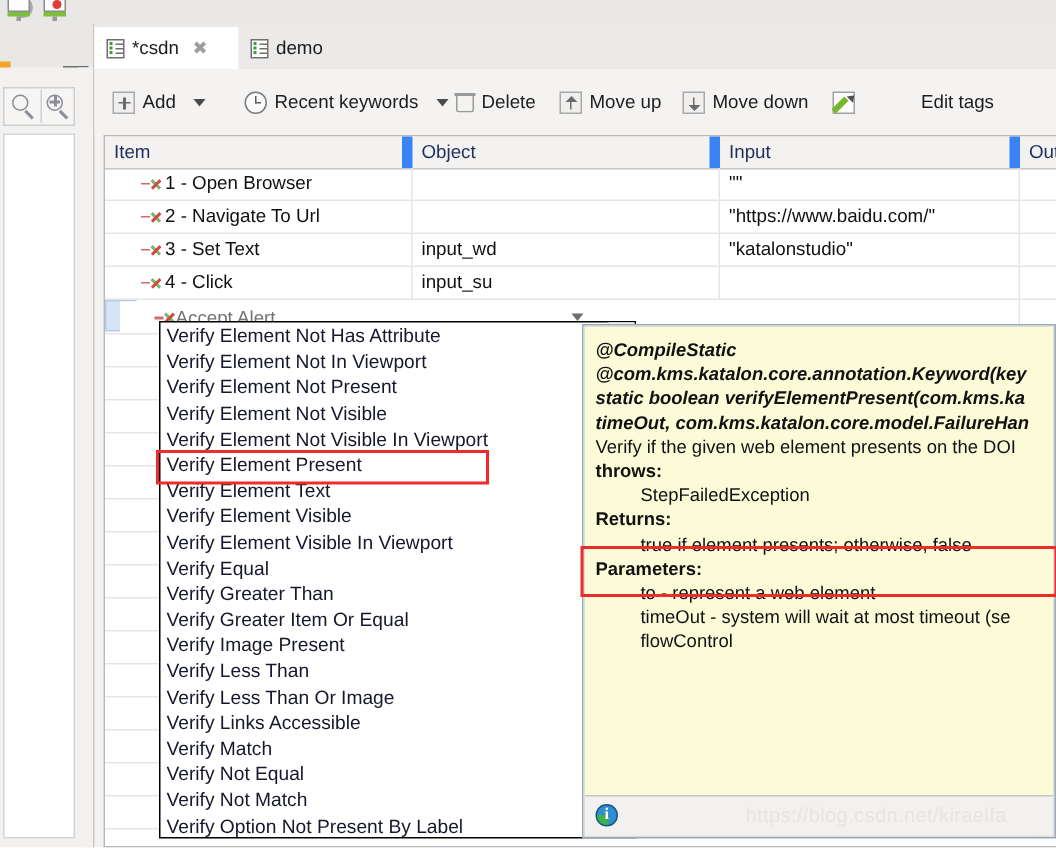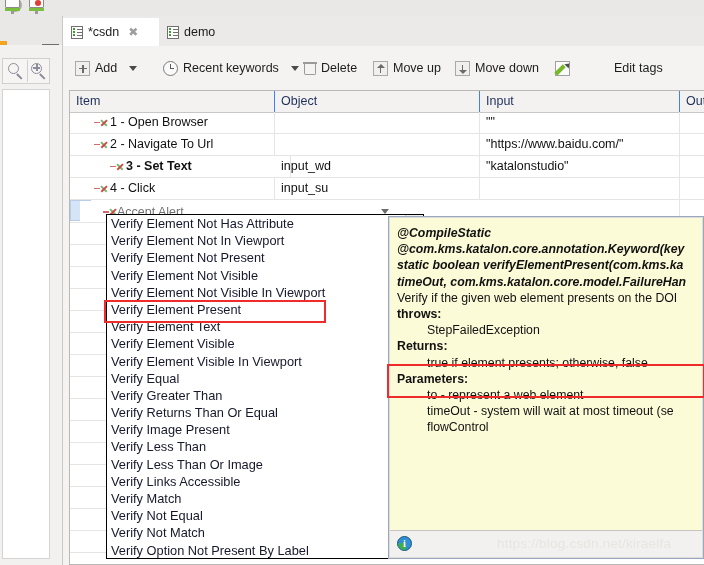--- a/index.html
+++ b/index.html
@@ -212,21 +212,21 @@
     position:absolute; left:6px; top:74px; width:636px; height:475px;
     background:#ffffff; border:1px solid #b9b8b7; box-sizing:border-box;
   }
   .thead {
     position:absolute; left:0; top:0; width:634px; height:21px;
     background:#f3f2f1; border-bottom:1px solid #c8c7c6;
   }
   .th {
     position:absolute; top:0; height:21px; line-height:21px;
     font-size:12.5px; color:#1e2f5a; padding-left:6px; box-sizing:border-box;
-    border-right:1px solid #3b82f6; overflow:hidden; white-space:nowrap;
+    border-right:7px solid #3b82f6; overflow:hidden; white-space:nowrap;
   }
   .trow {
     position:absolute; left:0; width:634px; height:22px;
     border-bottom:1px solid #e6e5e4; box-sizing:border-box;
   }
   .cell {
     position:absolute; top:0; height:21px; line-height:21px;
     font-size:12.5px; color:#111; padding-left:6px; box-sizing:border-box;
     border-right:1px solid #e6e5e4; overflow:hidden; white-space:nowrap;
   }
@@ -486,21 +486,21 @@
             </span>
             <span>2 - Navigate To Url</span>
           </span>
         </div>
         <div class="cell" style="left:205px;width:205px;"></div>
         <div class="cell" style="left:410px;width:200px;">"https://www.baidu.com/"</div>
         <div class="cell" style="left:610px;width:24px;border-right:none;"></div>
       </div>
 
       <div class="trow" style="top:65px;">
-        <div class="cell item" style="left:16px;width:205px;font-weight:bold;">
+        <div class="cell item" style="left:0px;width:205px;">
           <span class="item-inner">
             <span class="bp">
               <span class="dash"></span>
                 <span class="g1"></span>
                 <span class="x2"></span>
             </span>
             <span>3 - Set Text</span>
           </span>
         </div>
         <div class="cell" style="left:205px;width:205px;">input_wd</div>
@@ -564,21 +564,21 @@
         <div class="dd-item">Verify Element Not In Viewport</div>
         <div class="dd-item">Verify Element Not Present</div>
         <div class="dd-item">Verify Element Not Visible</div>
         <div class="dd-item">Verify Element Not Visible In Viewport</div>
         <div class="dd-item">Verify Element Present</div>
         <div class="dd-item">Verify Element Text</div>
         <div class="dd-item">Verify Element Visible</div>
         <div class="dd-item">Verify Element Visible In Viewport</div>
         <div class="dd-item">Verify Equal</div>
         <div class="dd-item">Verify Greater Than</div>
-        <div class="dd-item">Verify Returns Than Or Equal</div>
+        <div class="dd-item">Verify Greater Item Or Equal</div>
         <div class="dd-item">Verify Image Present</div>
         <div class="dd-item">Verify Less Than</div>
         <div class="dd-item">Verify Less Than Or Image</div>
         <div class="dd-item">Verify Links Accessible</div>
         <div class="dd-item">Verify Match</div>
         <div class="dd-item">Verify Not Equal</div>
         <div class="dd-item">Verify Not Match</div>
         <div class="dd-item">Verify Option Not Present By Label</div>
       </div>
     <div class="dd-scroll">

